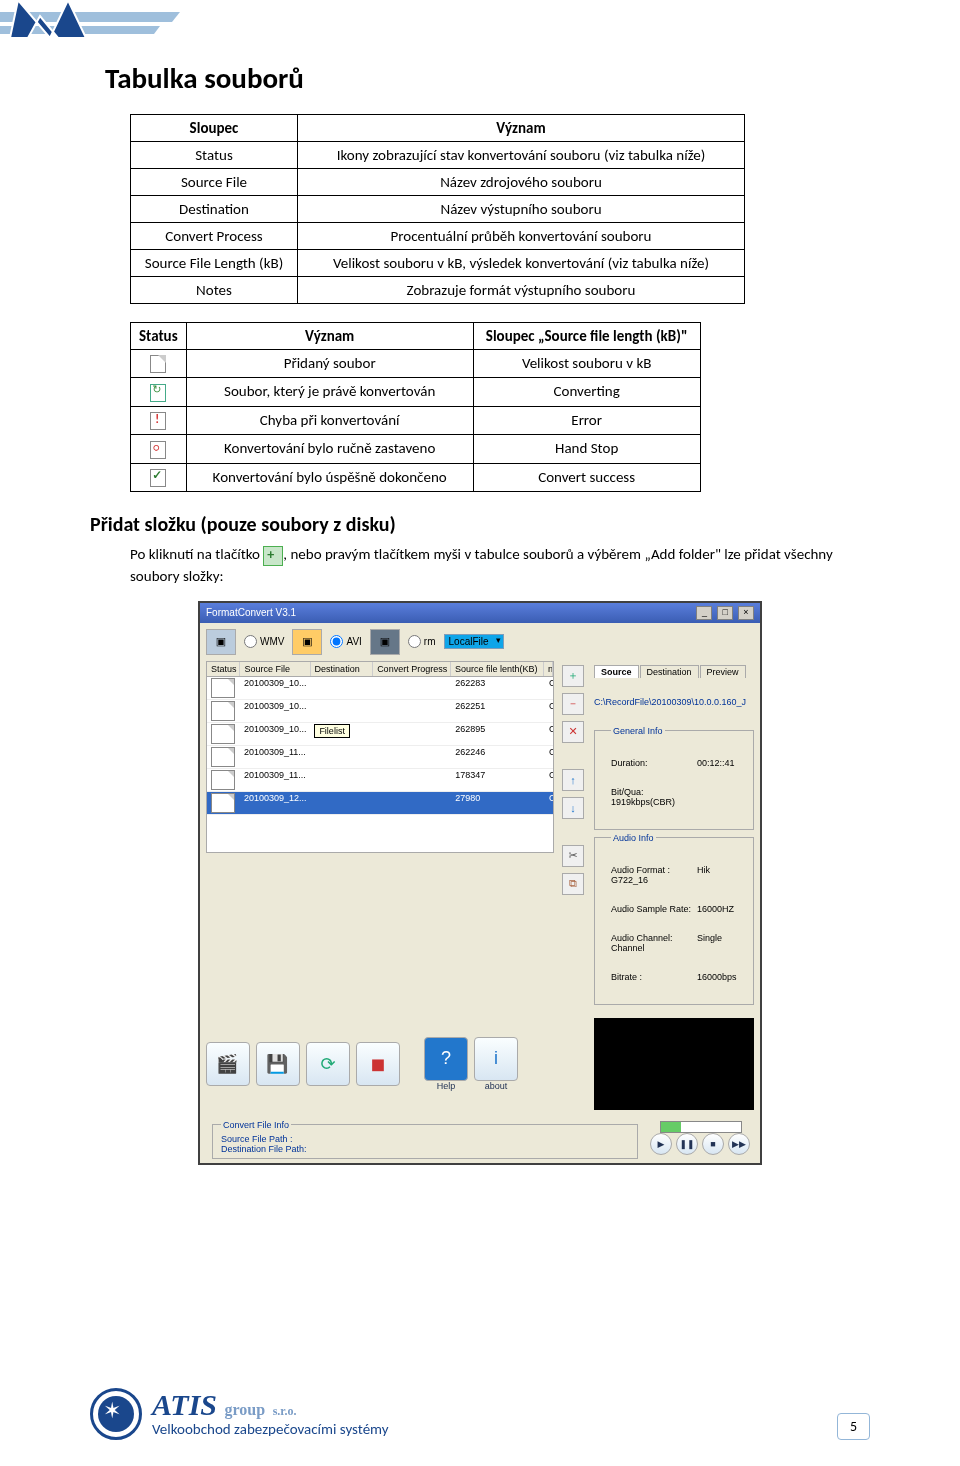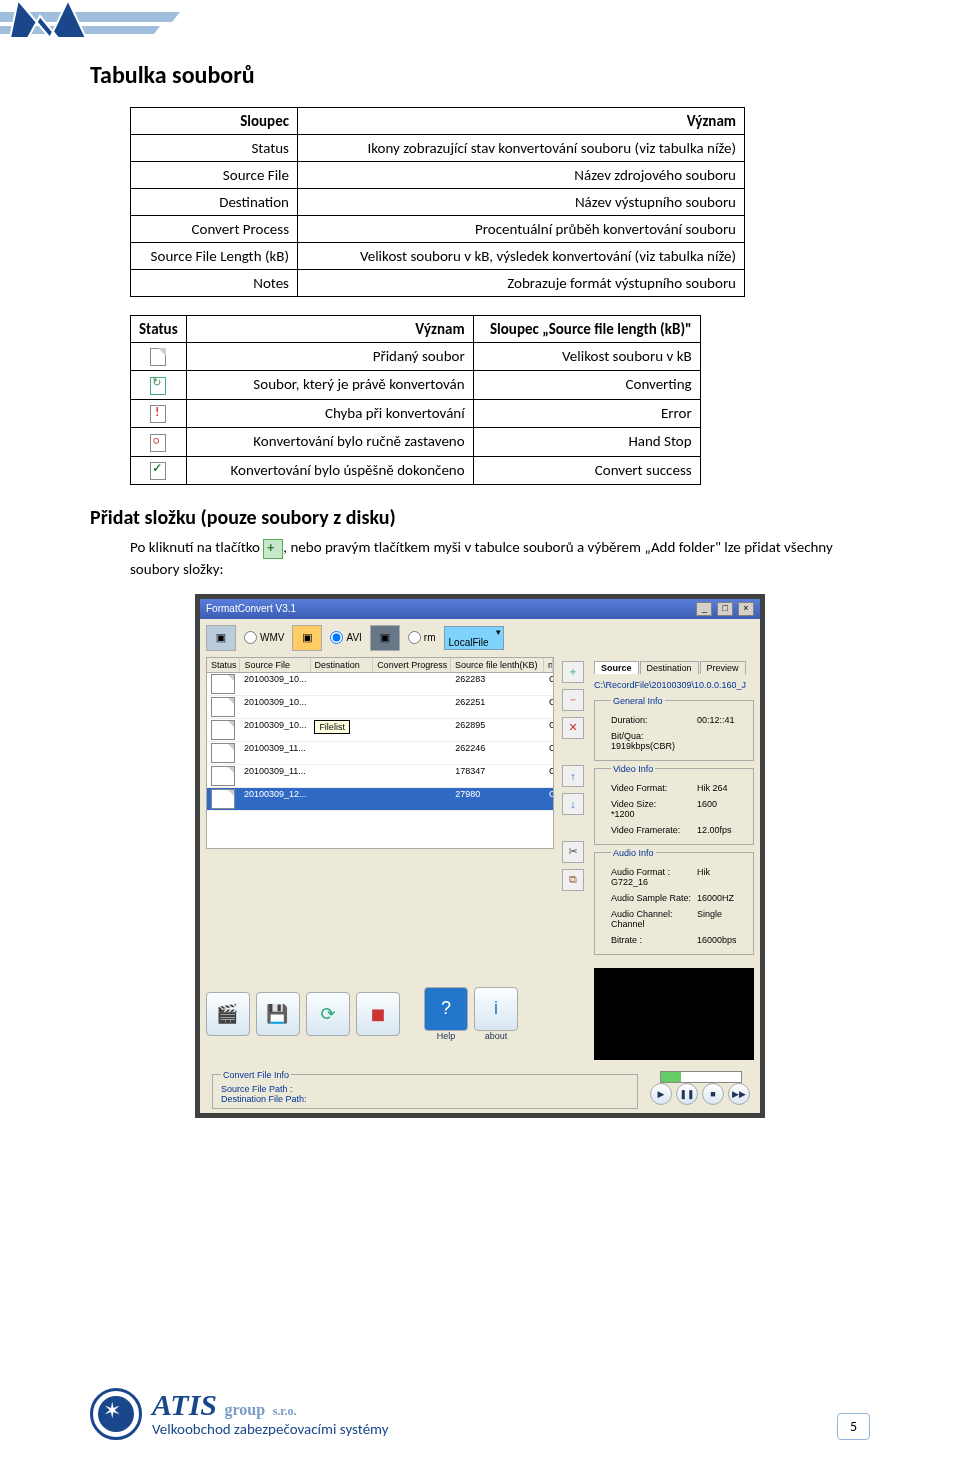--- a/index.html
+++ b/index.html
@@ -1,61 +1,61 @@
 <!DOCTYPE html>
 <html><head>
 <meta charset="utf-8">
 <style>
   body{margin:0;font-family:Calibri,Arial,sans-serif;background:#fff;color:#000;width:960px}
   .page{padding:60px 90px 40px 90px;position:relative;min-height:1466px;box-sizing:border-box}
   .logo-corner{position:absolute;left:0;top:0}
-  h2{font-size:24px;font-weight:bold;margin:0 0 18px 0}
+  h2{font-size:29px;font-weight:bold;margin:0 0 18px 15px}
   h3{font-size:20px;font-weight:bold;margin:20px 0 8px 0}
   table{border-collapse:collapse;font-size:15px;margin:10px 0 18px 40px}
-  table td,table th{border:1px solid #000;padding:4px 8px;text-align:right;vertical-align:top}
+  table td,table th{border:1px solid #000;padding:4px 8px;text-align:center;vertical-align:top}
   table th{font-weight:bold}
   .t1 td:first-child{width:150px}
   .t1 td:last-child{width:430px}
   .t2 .iconcell{width:24px;text-align:center}
   .t2 .c2{width:270px}
   .t2 .c3{width:210px}
   p{font-size:15px;margin:6px 0 10px 40px;line-height:1.4}
   .icon-add{display:inline-block;width:18px;height:18px;background:#c8e6c9;border:1px solid #4caf50;position:relative;vertical-align:middle}
   .icon-add::before{content:"+";position:absolute;left:3px;top:-2px;font-weight:bold;color:#2e7d32;font-size:14px}
   .ic{display:inline-block;width:14px;height:16px;border:1px solid #888;background:#fff;vertical-align:middle;position:relative}
   .ic-new::after{content:"";position:absolute;right:-1px;top:-1px;border:4px solid transparent;border-right-color:#ccc;border-top-color:#ccc}
   .ic-conv{border-color:#4a8}
   .ic-conv::before{content:"↻";position:absolute;left:1px;top:-2px;font-size:11px;color:#388e3c}
   .ic-err::before{content:"!";position:absolute;left:4px;top:-1px;font-size:12px;font-weight:bold;color:#d32f2f}
   .ic-stop::before{content:"○";position:absolute;left:2px;top:-1px;font-size:11px;color:#d32f2f}
   .ic-ok::before{content:"✓";position:absolute;left:1px;top:-2px;font-size:12px;color:#2e7d32;font-weight:bold}
-  .screenshot{width:560px;margin:14px auto 0;display:block;border:5px solid #404040;font-family:Tahoma,Arial,sans-serif;font-size:10px;background:#ece9d8}
+  .screenshot{width:560px;margin:14px auto 0;display:block;border:2px solid #404040;font-family:Tahoma,Arial,sans-serif;font-size:10px;background:#ece9d8}
   .titlebar{background:linear-gradient(#5a7edc,#3a5db3);color:#fff;padding:3px 6px;display:flex;justify-content:space-between;align-items:center}
   .winbtns span{display:inline-block;width:14px;height:12px;background:#d4d0c8;border:1px solid #808080;margin-left:2px;text-align:center;line-height:10px;color:#000;font-size:9px}
   .toolbar{padding:6px;display:flex;align-items:center;gap:8px;background:#ece9d8}
   .tb-ico{width:28px;height:24px;background:#e0e0e0;border:1px solid #aaa;display:inline-flex;align-items:center;justify-content:center;font-size:11px}
   .radio{display:inline-flex;align-items:center;gap:3px}
   .radio input{margin:0}
-  .combo{border:1px solid #7f9db9;background:#7dd3fc;padding:10px 14px 1px 4px;position:relative;display:inline-block}
+  .combo{border:1px solid #7f9db9;background:#0ea5e9;padding:1px 14px 1px 4px;position:relative;display:inline-block}
   .combo::after{content:"▾";position:absolute;right:2px;top:0;font-size:9px}
   .mainrow{display:flex;align-items:stretch}
   .gridwrap{flex:1;background:#fff;border:1px solid #aaa;margin:0 4px 4px 6px;height:190px;overflow:hidden}
   .gridhdr{display:flex;background:#ece9d8;border-bottom:1px solid #aaa}
   .gridhdr span{border-right:1px solid #ccc;padding:2px 4px;font-size:9px;white-space:nowrap;overflow:hidden}
   .c-st{width:32px}.c-sf{width:80px}.c-ds{width:70px}.c-cp{width:90px}.c-ln{width:110px}.c-nt{flex:1}
   .gridrow{display:flex;border-bottom:1px solid #eee;font-size:9px}
   .gridrow span{padding:1px 4px;overflow:hidden;white-space:nowrap}
   .gridrow.sel{background:#316ac5;color:#fff}
   .sidecol{width:30px;display:flex;flex-direction:column;align-items:center;gap:6px;padding:4px 0}
   .side-btn{width:20px;height:20px;border:1px solid #aaa;background:#f0f0f0;display:flex;align-items:center;justify-content:center;font-size:11px}
   .infopanel{width:160px;padding:4px 6px;font-size:9px}
   .infotabs{display:flex;gap:1px}
   .infotabs span{border:1px solid #aaa;border-bottom:none;padding:1px 6px;background:#ece9d8}
   .infotabs span.act{background:#fff;font-weight:bold}
-  .infoval{margin:6px 0}
+  .infoval{margin:19px 0}
   .infoval b{display:inline-block;width:86px;font-weight:normal}
   fieldset.mini{border:1px solid #aaa;margin:3px 0;padding:3px 16px}
   fieldset.mini legend{font-size:9px;color:#003399;padding:0 2px}
   .bottombar{display:flex;align-items:center;gap:6px;padding:6px;background:#ece9d8}
   .big-btn{width:42px;height:42px;border:1px solid #aaa;background:linear-gradient(#fafeff,#d8e6f2);border-radius:4px;display:flex;align-items:center;justify-content:center;font-size:18px}
   .preview{width:160px;height:92px;background:#000;margin-left:auto}
   .convinfo{padding:4px 10px}
   .convinfo fieldset{border:1px solid #aaa;padding:4px 8px}
   .convinfo legend{font-size:9px;color:#003399}
   .filetip{display:inline-block;border:1px solid #000;background:#ffffe1;padding:0 4px;font-size:9px}
@@ -267,26 +267,20 @@
           <span>Destination</span>
           <span>Preview</span>
         </div>
         <div class="infoval" style="color:#003399">C:\RecordFile\20100309\10.0.0.160_J</div>
         <fieldset class="mini">
           <legend>General Info</legend>
           <div class="infoval"><b>Duration:</b><span>00:12::41</span></div>
           <div class="infoval"><b>Bit/Qua:</b><span>1919kbps(CBR)</span></div>
         </fieldset>
         <fieldset class="mini">
-          <legend>Video Info</legend>
-          <div class="infoval"><b>Video Format:</b><span>Hik 264</span></div>
-          <div class="infoval"><b>Video Size:</b><span>1600 *1200</span></div>
-          <div class="infoval"><b>Video Framerate:</b><span>12.00fps</span></div>
-        </fieldset>
-        <fieldset class="mini">
           <legend>Audio Info</legend>
           <div class="infoval"><b>Audio Format :</b><span>Hik G722_16</span></div>
           <div class="infoval"><b>Audio Sample Rate:</b><span>16000HZ</span></div>
           <div class="infoval"><b>Audio Channel:</b><span>Single Channel</span></div>
           <div class="infoval"><b>Bitrate :</b><span>16000bps</span></div>
         </fieldset>
       </div>
     </div>
     <div class="bottombar">
       <div class="big-btn">🎬</div>

